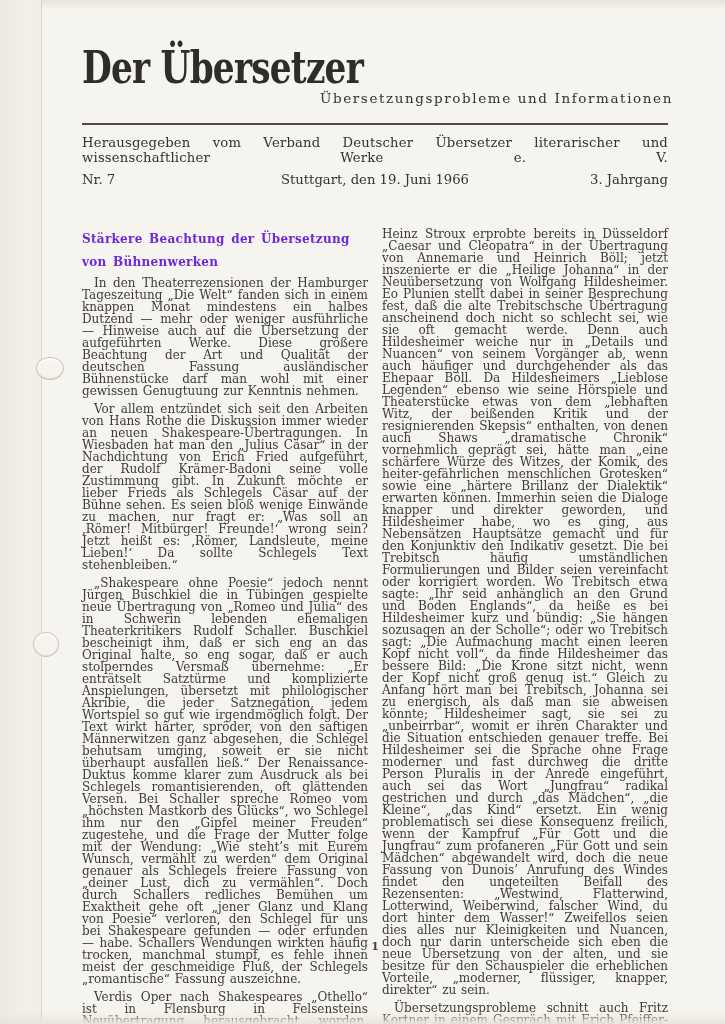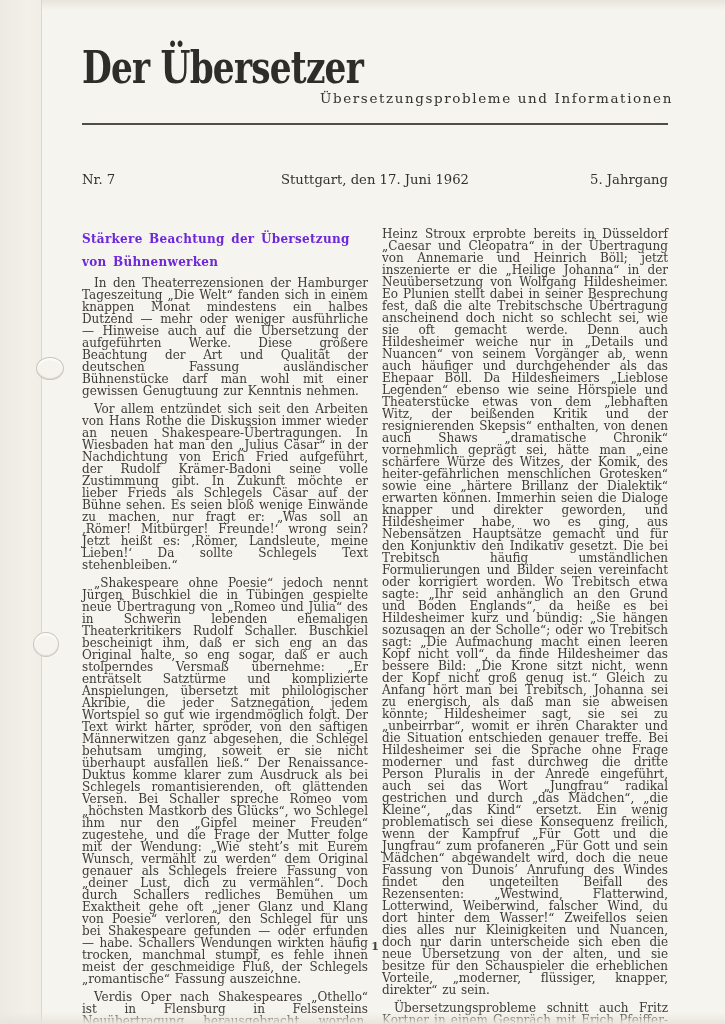--- a/index.html
+++ b/index.html
@@ -79,25 +79,26 @@
   <div class="hole hole-1"></div>
   <div class="hole hole-2"></div>
 
   <div class="content">
 
     <h1 class="masthead-title">Der Übersetzer</h1>
     <div class="masthead-subtitle">Übersetzungsprobleme und Informationen</div>
 
     <div class="rule"></div>
 
+    <div class="publisher">Herausgegeben vom Verband Deutscher Übersetzer literarischer und wissenschaftlicher Werke e. V.</div>
 
     <div class="issue-row">
       <span class="issue-number">Nr. 7</span>
-      <span class="issue-date">Stuttgart, den 17. Juni 1962</span>
-      <span class="issue-volume">5. Jahrgang</span>
+      <span class="issue-date">Stuttgart, den 19. Juni 1966</span>
+      <span class="issue-volume">3. Jahrgang</span>
     </div>
 
     <div class="columns">
       <div class="col">
         <h2 class="article-heading">Stärkere Beachtung der Übersetzung von Bühnenwerken</h2>
         <p>In den Theaterrezensionen der Hamburger Tageszeitung „Die Welt“ fanden sich in einem knappen Monat mindestens ein halbes Dutzend — mehr oder weniger ausführliche — Hinweise auch auf die Übersetzung der aufgeführten Werke. Diese größere Beachtung der Art und Qualität der deutschen Fassung ausländischer Bühnenstücke darf man wohl mit einer gewissen Genugtuung zur Kenntnis nehmen.</p>
         <p>Vor allem entzündet sich seit den Arbeiten von Hans Rothe die Diskussion immer wieder an neuen Shakespeare-Übertragungen. In Wiesbaden hat man den „Julius Cäsar“ in der Nachdichtung von Erich Fried aufgeführt, der Rudolf Krämer-Badoni seine volle Zustimmung gibt. In Zukunft möchte er lieber Frieds als Schlegels Cäsar auf der Bühne sehen. Es seien bloß wenige Einwände zu machen, nur fragt er: „Was soll an ‚Römer! Mitbürger! Freunde!‘ wrong sein? Jetzt heißt es: ‚Römer, Landsleute, meine Lieben!‘ Da sollte Schlegels Text stehenbleiben.“</p>
         <p>„Shakespeare ohne Poesie“ jedoch nennt Jürgen Buschkiel die in Tübingen gespielte neue Übertragung von „Romeo und Julia“ des in Schwerin lebenden ehemaligen Theaterkritikers Rudolf Schaller. Buschkiel bescheinigt ihm, daß er sich eng an das Original halte, so eng sogar, daß er auch stolperndes Versmaß übernehme: „Er enträtselt Satztürme und komplizierte Anspielungen, übersetzt mit philologischer Akribie, die jeder Satznegation, jedem Wortspiel so gut wie irgendmöglich folgt. Der Text wirkt härter, spröder, von den saftigen Männerwitzen ganz abgesehen, die Schlegel behutsam umging, soweit er sie nicht überhaupt ausfallen ließ.“ Der Renaissance-Duktus komme klarer zum Ausdruck als bei Schlegels romantisierenden, oft glättenden Versen. Bei Schaller spreche Romeo vom „höchsten Mastkorb des Glücks“, wo Schlegel ihm nur den „Gipfel meiner Freuden“ zugestehe, und die Frage der Mutter folge mit der Wendung: „Wie steht’s mit Eurem Wunsch, vermählt zu werden“ dem Original genauer als Schlegels freiere Fassung von „deiner Lust, dich zu vermählen“. Doch durch Schallers redliches Bemühen um Exaktheit gehe oft „jener Glanz und Klang von Poesie“ verloren, den Schlegel für uns bei Shakespeare gefunden — oder erfunden — habe. Schallers Wendungen wirkten häufig trocken, manchmal stumpf, es fehle ihnen meist der geschmeidige Fluß, der Schlegels „romantische“ Fassung auszeichne.</p>
         <p>Verdis Oper nach Shakespeares „Othello“ ist in Flensburg in Felsensteins Neuübertragung herausgebracht worden. Meist wird das italienische Libretto in der „pathetisch-gestelzten“ und „umständlichen“ Übersetzung von Kalbeck gebracht, Felsenstein aber habe auf das vorteilhafteste einen schlichten und natürlichen Text daraus gemacht. Er werde derb realistisch, wo es erforderlich sei, finde aber auch zartere Töne. Der Textvergleich schlage Satz für Satz zugunsten Felsensteins aus, der nicht nur dem italienischen Original, sondern auch dem dramatischen Kern des Werkes näherkomme.</p>
         <p>Von Shakespeare geht es zu Shaw, dessen Theaterstücke vom Frankfurter Suhrkamp Verlag nach und nach in neuen Übersetzungen vorgelegt werden. Karl</p>

